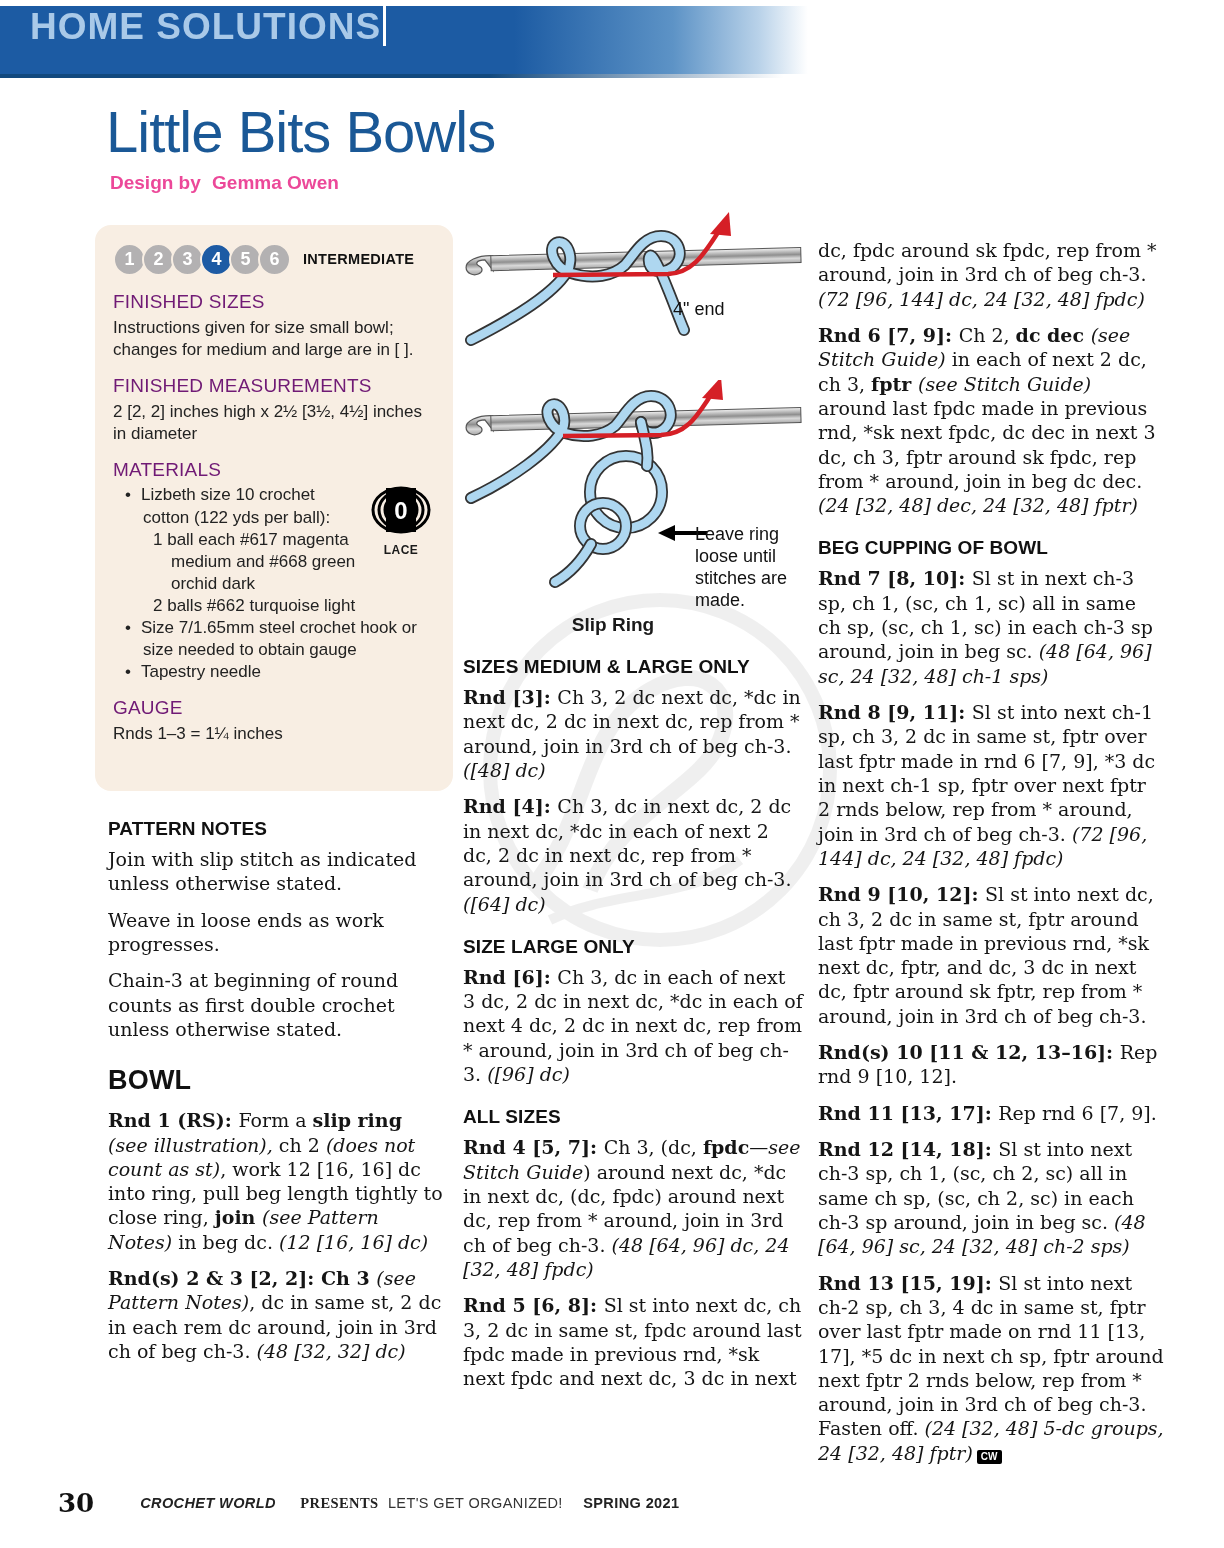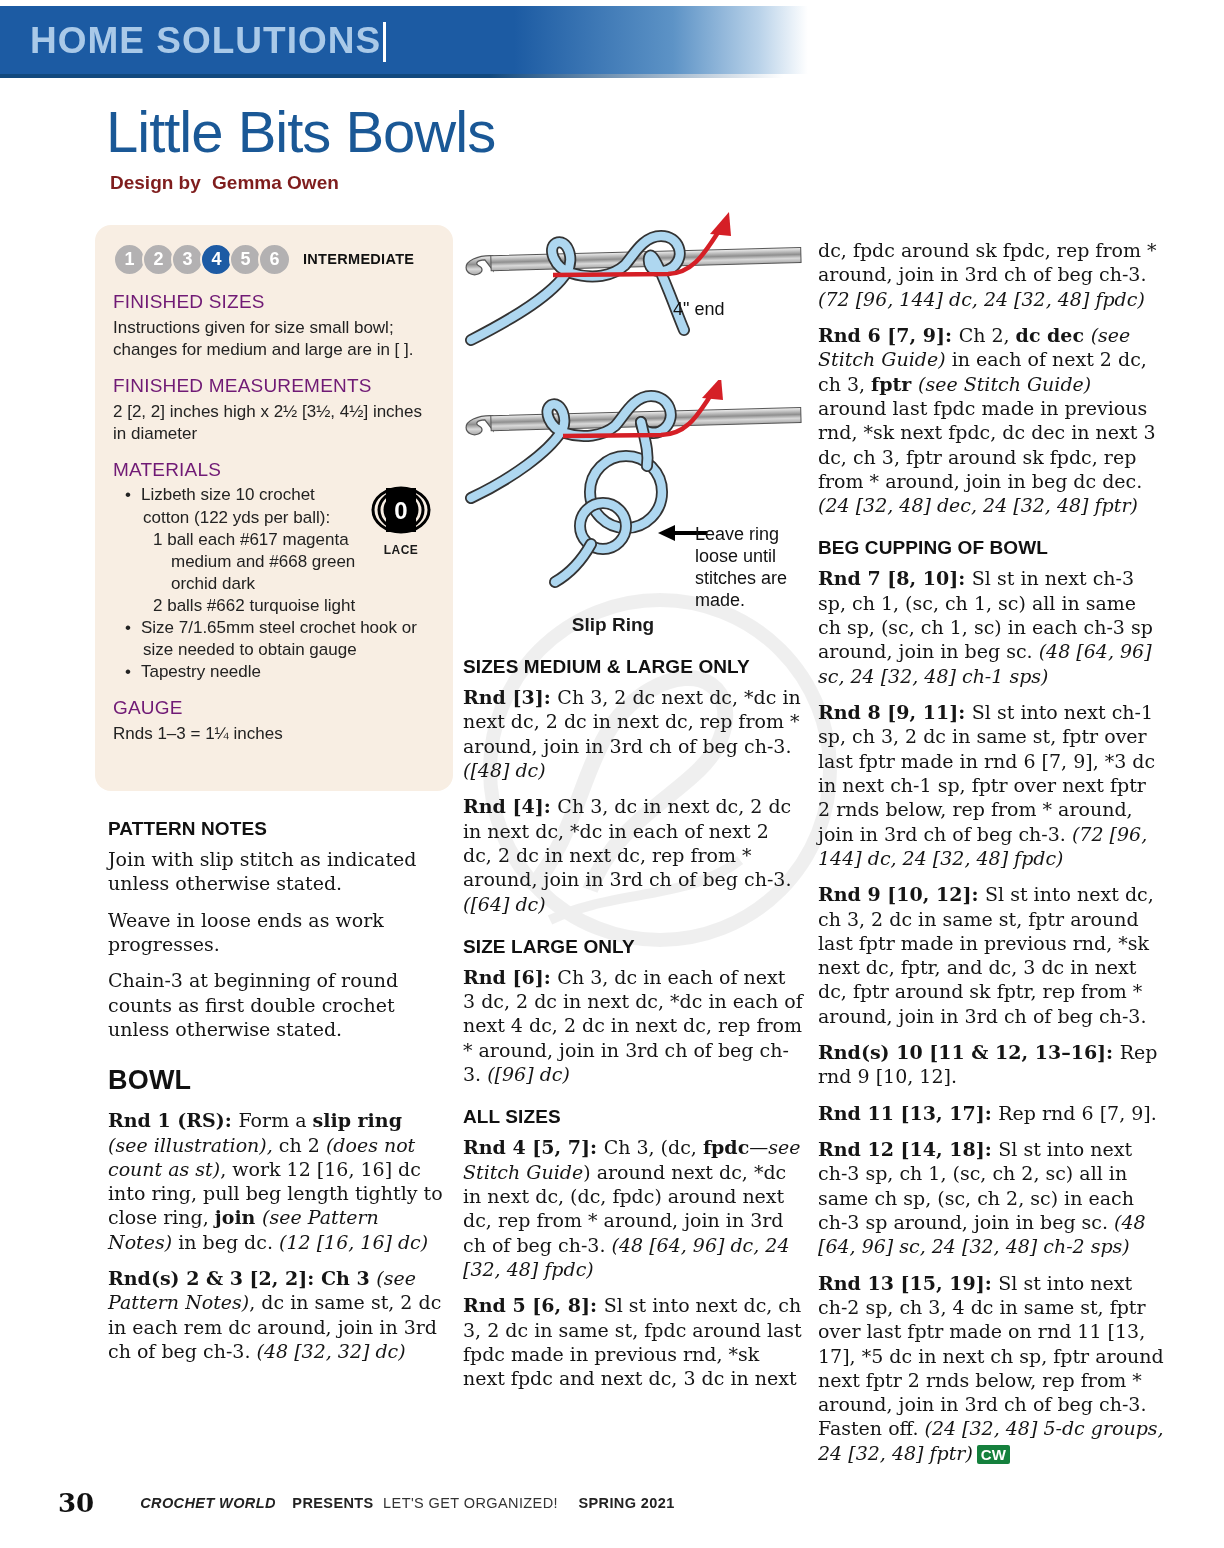--- a/index.html
+++ b/index.html
@@ -3,27 +3,27 @@
 <meta charset="utf-8">
 <style>
   html,body{margin:0;padding:0;background:#888;}
   #page{position:relative;width:1224px;height:1548px;background:#ffffff;margin:0 auto;overflow:hidden;
         font-family:"Liberation Sans",sans-serif;color:#1a1a1a;}
   
   .header-bar{position:absolute;left:0;top:6px;width:100%;height:68px;
     background:linear-gradient(90deg,#1c5ba3 0%,#1c5ba3 42%,#5d93c6 55%,#b9d2e9 62%,#ffffff 66%);}
   .header-underline{position:absolute;left:0;top:74px;width:100%;height:4px;
     background:linear-gradient(90deg,#12497e 0%,#12497e 40%,rgba(18,73,126,0) 64%);}
-  .kicker{position:absolute;left:30px;top:6px;height:56px;display:flex;align-items:flex-end;
+  .kicker{position:absolute;left:30px;top:6px;height:56px;display:flex;align-items:flex-start;
     font-size:37px;font-weight:600;letter-spacing:1px;color:#a9c9e8;}
   .kicker-cursor{display:inline-block;width:3px;height:40px;background:#ffffff;margin-left:2px;}
   
   .page-title{position:absolute;left:106px;top:98px;font-size:58px;font-weight:400;
     letter-spacing:-1px;color:#1a5896;}
-  .byline{position:absolute;left:110px;top:172px;font-size:19px;font-weight:700;color:#7f1d1d;}
+  .byline{position:absolute;left:110px;top:172px;font-size:19px;font-weight:700;color:#ec4899;}
   .byline .name{margin-left:6px;}
   
   .info-box{position:absolute;left:95px;top:225px;width:358px;height:566px;box-sizing:border-box;
     background:#f8eee3;border-radius:16px;padding:18px 16px 12px 18px;font-size:17px;line-height:1.3;}
   .skill-row{display:flex;align-items:center;margin-bottom:14px;}
   .dot{width:29px;height:29px;border-radius:50%;background:#b3b1b2;color:#fff;font-weight:700;
     font-size:18px;display:flex;align-items:center;justify-content:center;margin-right:-4px;
     border:2px solid #f8eee3;box-sizing:content-box;}
   .dot.active{background:#1d5ba4;}
   .skill-label{margin-left:16px;font-size:14.5px;font-weight:800;letter-spacing:.3px;color:#111;}
@@ -42,36 +42,36 @@
   .sec-head{font-family:"Liberation Sans",sans-serif;font-weight:800;font-size:19px;
     letter-spacing:.1px;color:#111;margin:20px 0 7px;}
   .sec-head.first{margin-top:8px;}
   .big-head{font-family:"Liberation Sans",sans-serif;font-weight:800;font-size:27px;
     color:#111;margin:24px 0 12px;letter-spacing:.2px;}
   .serif p{font-family:"DejaVu Serif","Liberation Serif",serif;font-size:19px;line-height:1.28;
     margin:0 0 12px;color:#151515;}
   .r-n{font-style:normal;font-weight:normal;}
   .r-b{font-weight:bold;}
   .r-i{font-style:italic;}
-  .r-cw{display:inline-block;background:#15803d;color:#fff;font-family:"Liberation Sans",sans-serif;
-    font-size:15px;font-weight:800;padding:2px 4px;line-height:1;border-radius:2px;
+  .r-cw{display:inline-block;background:#000000;color:#fff;font-family:"Liberation Sans",sans-serif;
+    font-size:10px;font-weight:800;padding:2px 4px;line-height:1;border-radius:2px;
     vertical-align:baseline;margin-left:4px;}
   
   .illo{width:340px;}
   .illo svg{display:block;}
   .illo-caption{text-align:center;font-weight:800;font-size:19px;margin:6px 0 2px;width:300px;}
   .svg-label{font-family:"Liberation Sans",sans-serif;font-size:18px;fill:#111;}
   
   .watermark{position:absolute;left:440px;top:560px;z-index:1;opacity:.06;}
   
   .footer{position:absolute;left:58px;top:1488px;display:flex;align-items:center;z-index:2;}
   .folio{font-family:"DejaVu Serif","Liberation Serif",serif;font-weight:700;font-size:26px;color:#111;}
   .footer-line{margin-left:46px;font-size:14.5px;letter-spacing:.4px;color:#222;}
   .f-mag{font-weight:800;font-style:italic;}
-  .f-presents{font-weight:800;margin-left:12px;}
+  .f-presents{font-weight:800;margin-left:20px;font-family:Liberation Serif, serif;}
   .f-issue{font-weight:400;margin-left:5px;color:#333;}
   .f-season{font-weight:800;margin-left:16px;}
 </style>
 </head>
 <body>
 
 <div id="page">
 
   <div class="header-bar"></div>
   <div class="header-underline"></div>

